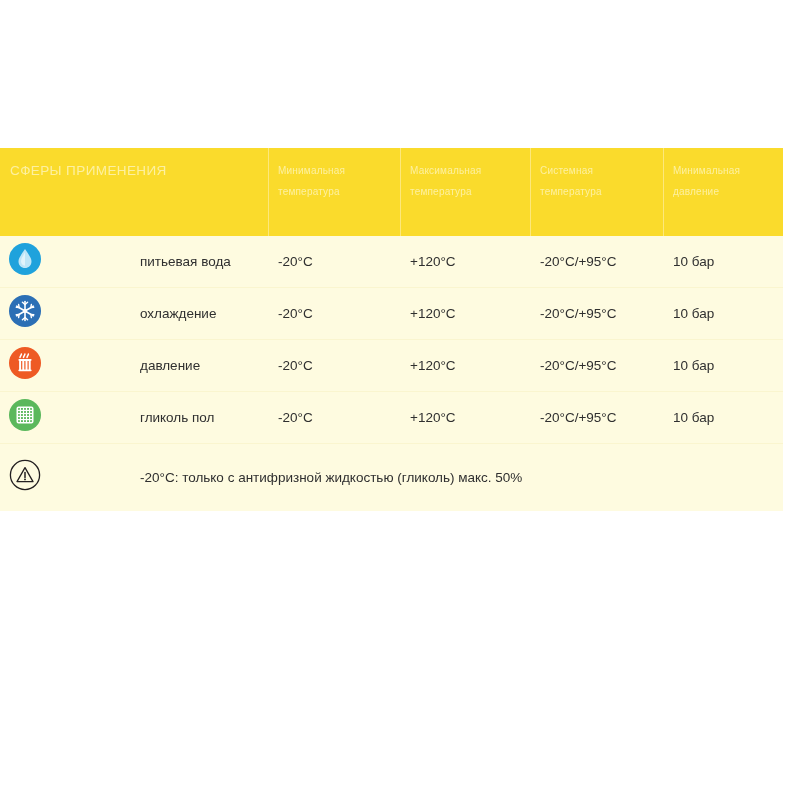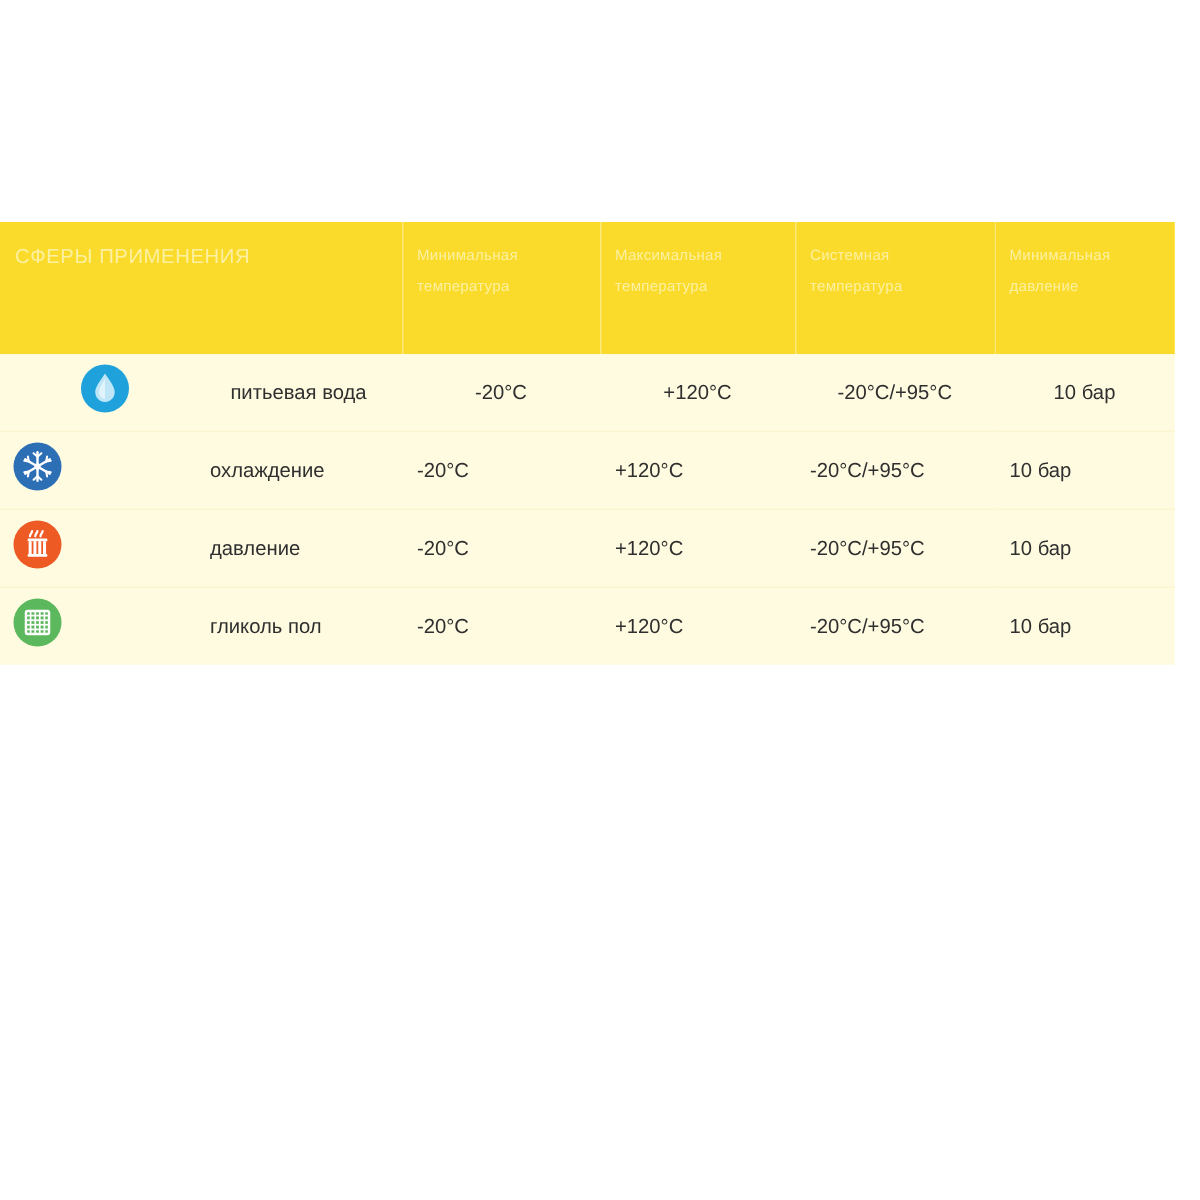--- a/index.html
+++ b/index.html
@@ -76,21 +76,20 @@
     color: #2f2f2f;
     font-size: 13.5px;
     line-height: 19px;
     vertical-align: middle;
     padding: 11px 10px;
     border-top: 1px solid #faf5cf;
     border-bottom: none;
   }
   tbody tr:first-child td {
     border-top: none;
-    text-align: center;
   }
   td.cell-icon {
     padding: 6px 0 6px 8px;
     width: 132px;
   }
   td.cell-app {
     padding-left: 8px;
   }
 
   tr.note-row td {
@@ -243,18 +242,31 @@
           </td>
           <td class="cell-app">гликоль пол</td>
           <td>-20°C</td>
           <td>+120°C</td>
           <td>-20°C/+95°C</td>
           <td>10 бар</td>
         </tr>
 
 
 
+        <tr class="note-row">
+          <td class="cell-icon">
+            <span class="icon-badge">
+              <svg viewBox="0 0 34 34" width="34" height="34" aria-hidden="true">
+                <circle cx="17" cy="17" r="14.6" fill="none" stroke="#231F20" stroke-width="1.3"></circle>
+                <path d="M17 9.6 L25 23.6 L9 23.6 Z" fill="none" stroke="#231F20" stroke-width="1.3" stroke-linejoin="round"></path>
+                <line x1="17" y1="14.6" x2="17" y2="19.4" stroke="#231F20" stroke-width="1.5" stroke-linecap="round"></line>
+                <circle cx="17" cy="21.4" r="0.95" fill="#231F20"></circle>
+              </svg>
+            </span>
+          </td>
+          <td class="note-text" colspan="5">-20°C: только с антифризной жидкостью (гликоль) макс. 50%</td>
+        </tr>
 
       </tbody>
     </table>
   </div>
 
 </div>
 
 </body></html>

